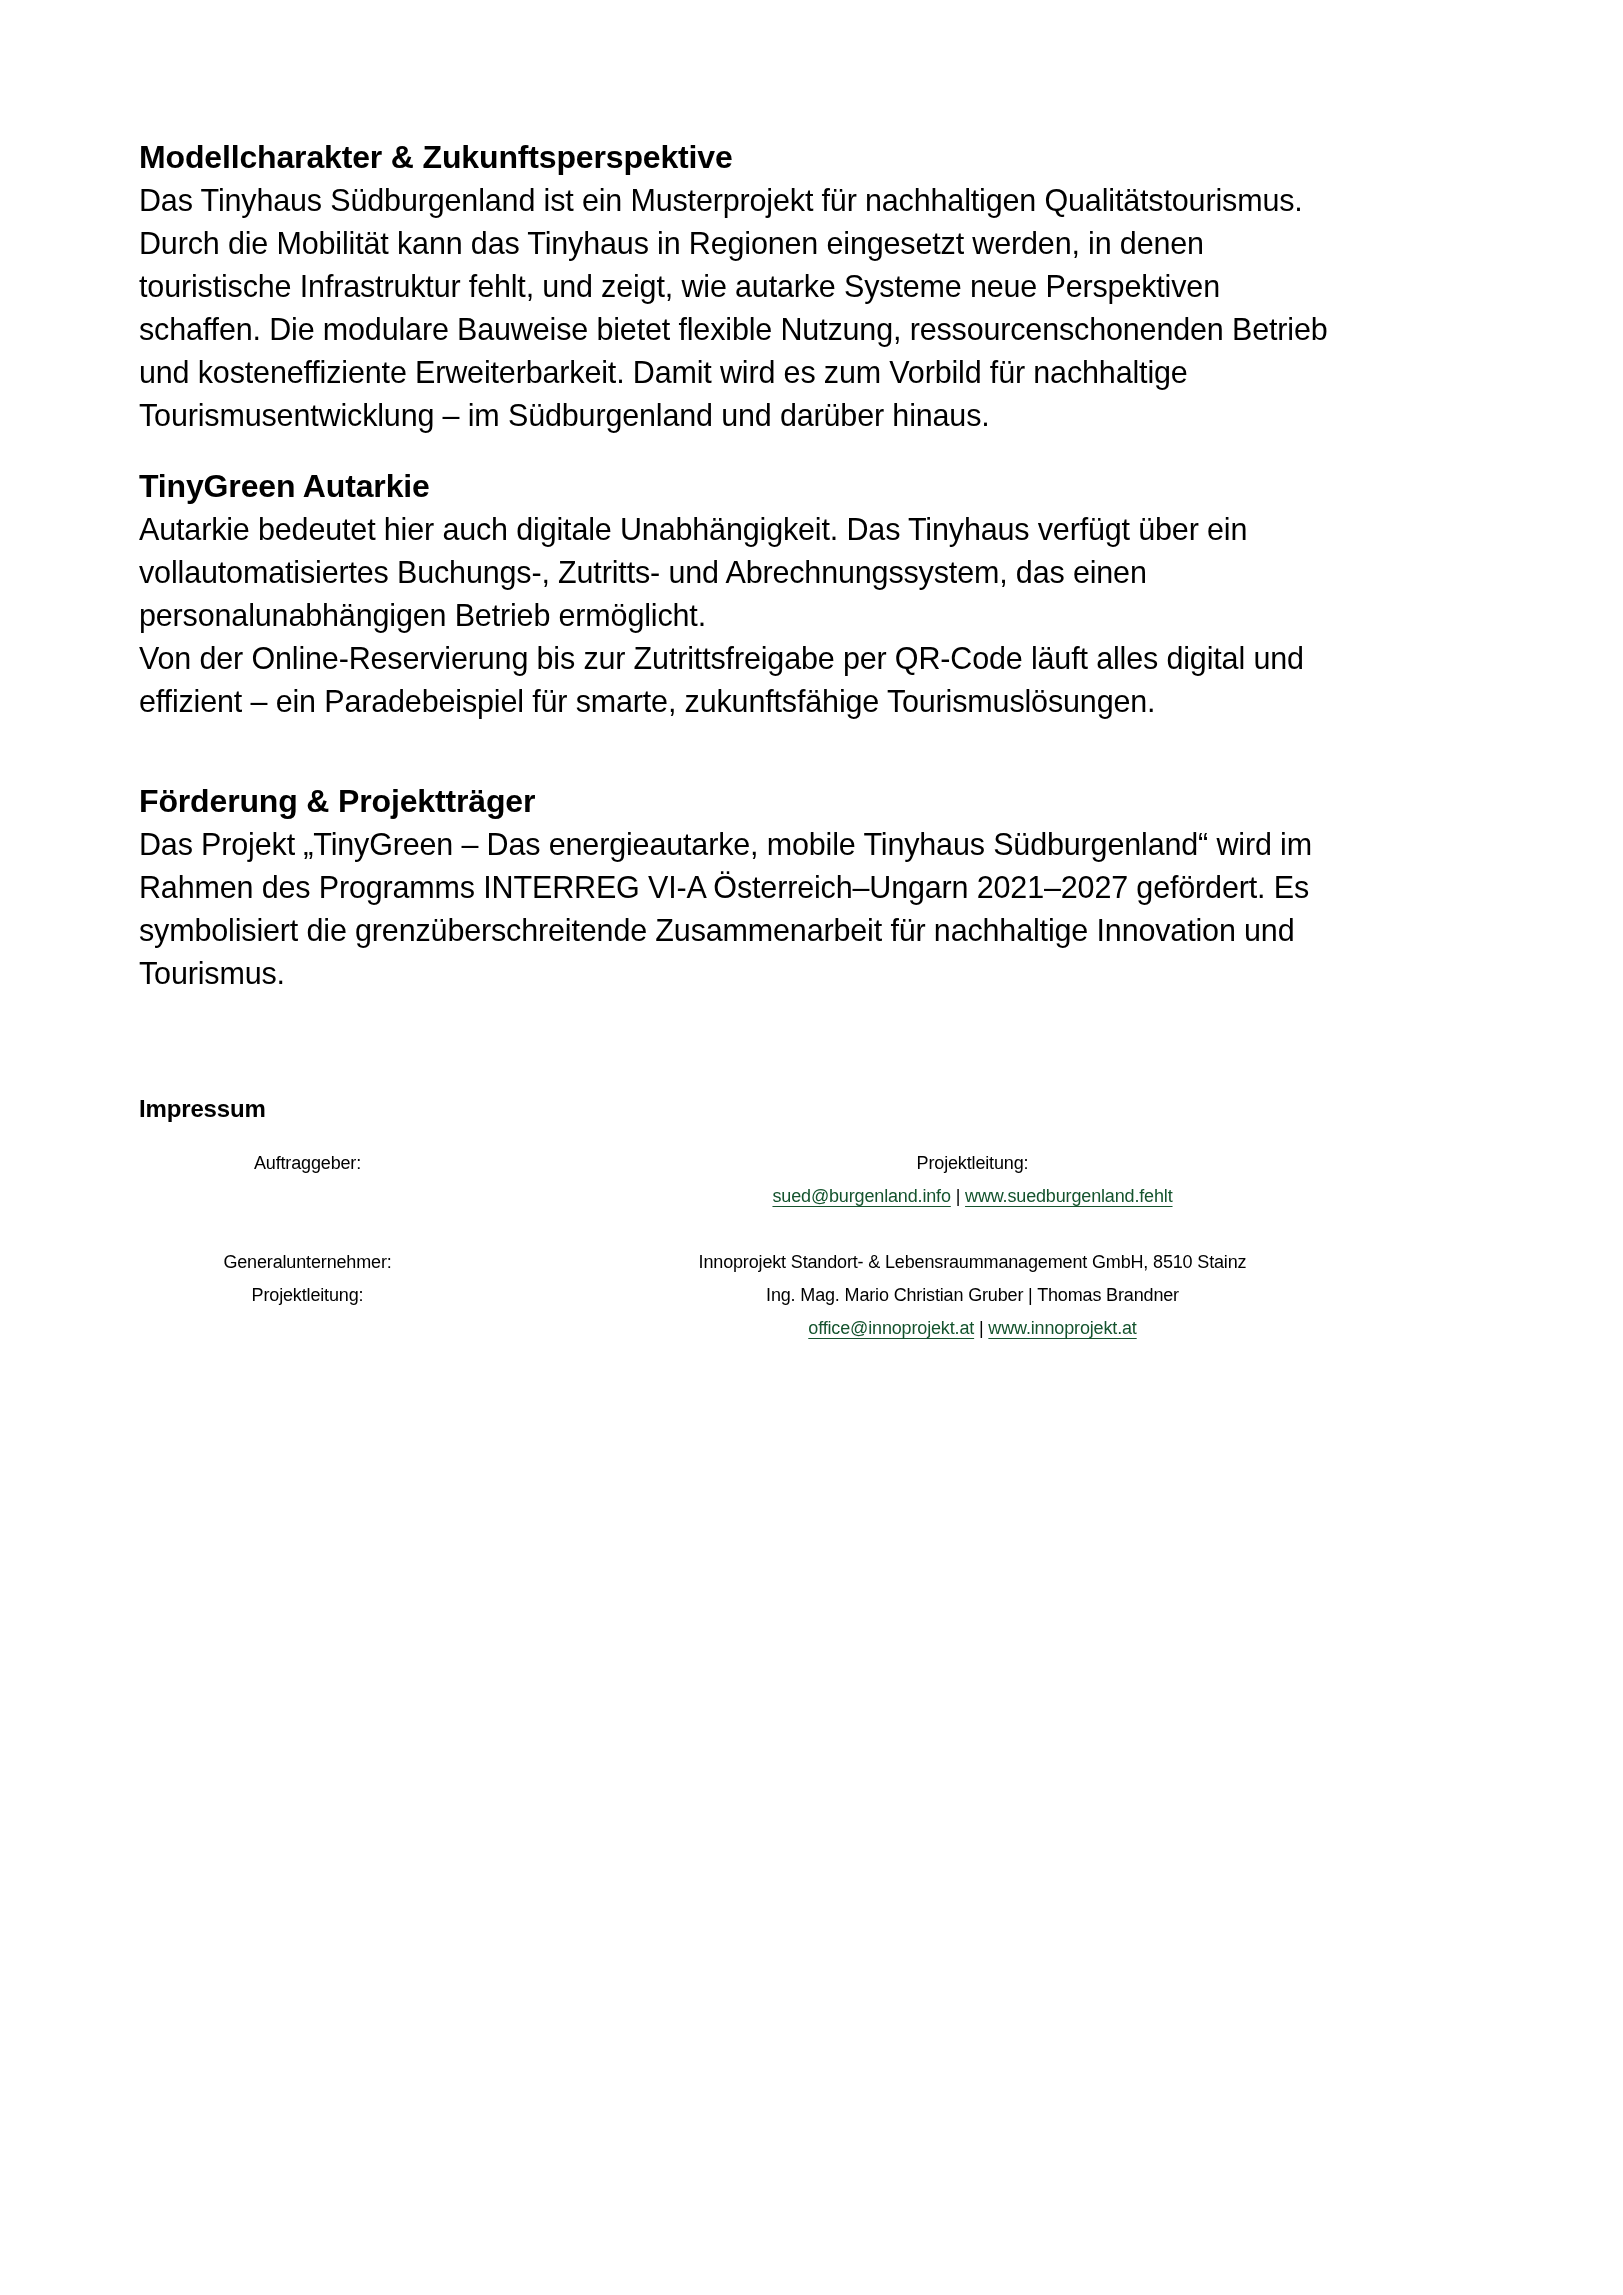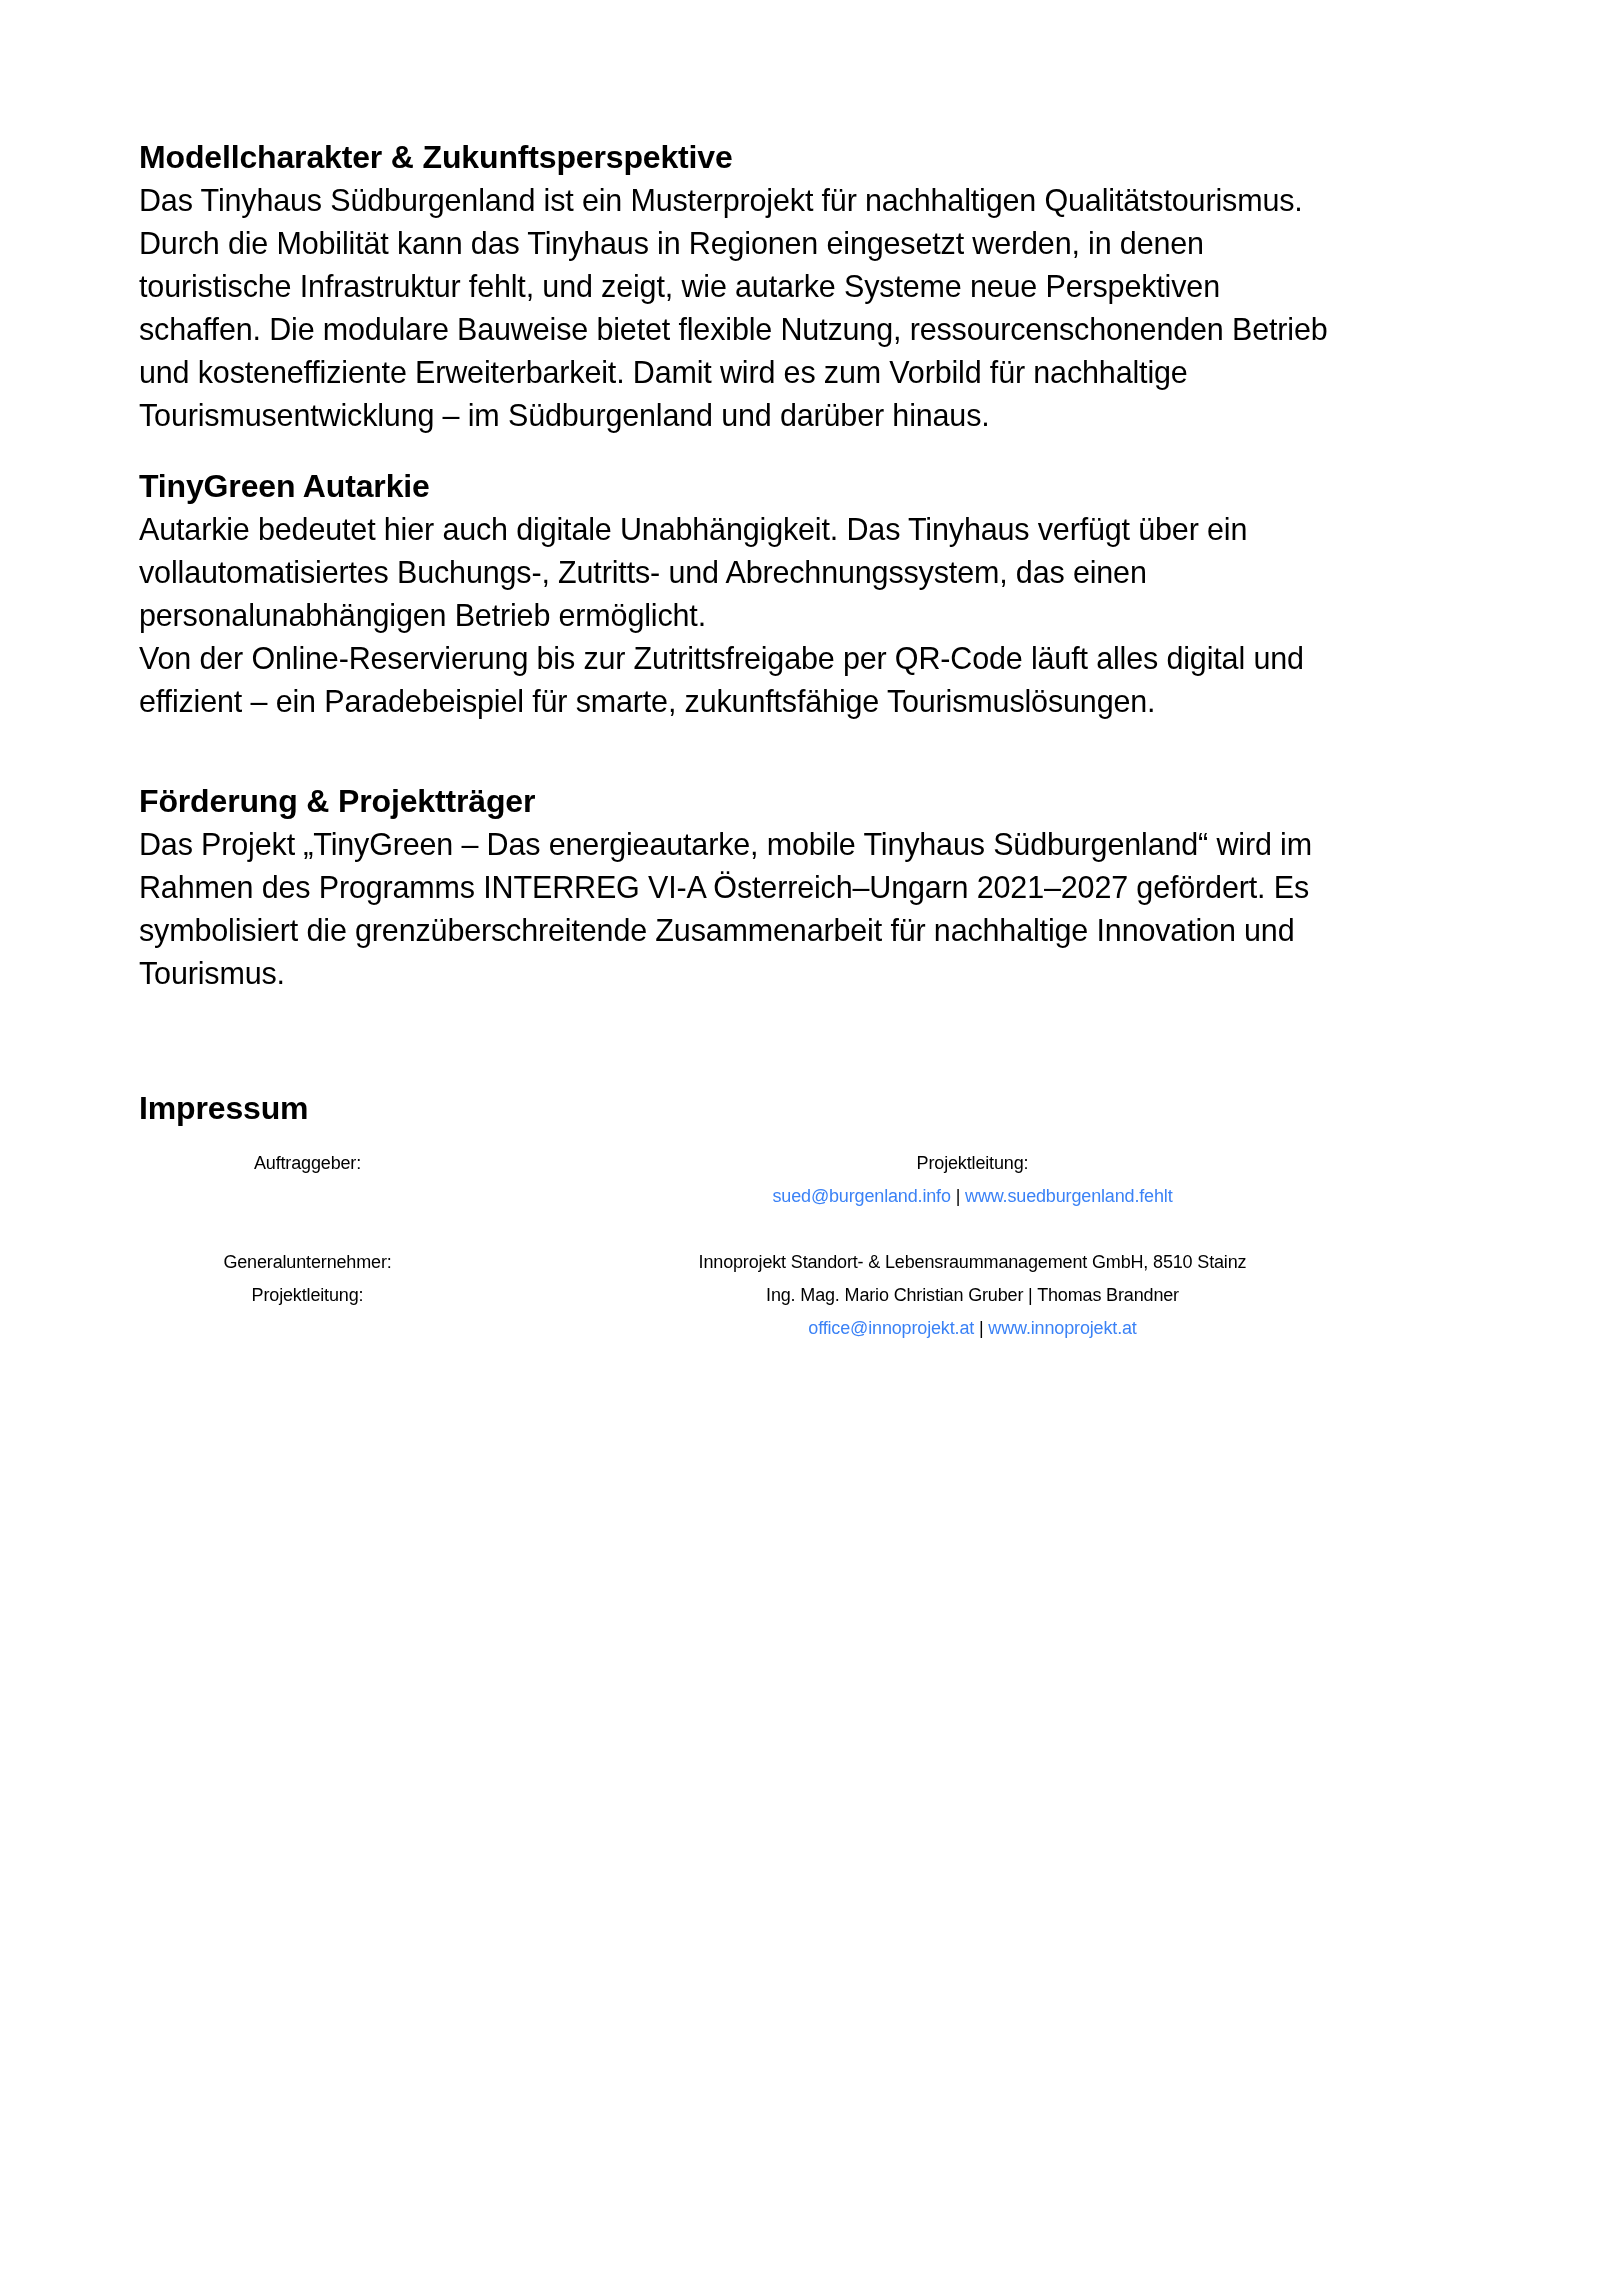--- a/index.html
+++ b/index.html
@@ -27,35 +27,36 @@
     line-height: 43px;
   }
   .sec-h.gap-small { margin-top: 28px; }
   .sec-h.gap-large { margin-top: 57px; }
   .par {
     margin: 0;
     white-space: pre-line;
   }
   .impressum-h {
     margin: 97px 0 22px 0;
-    font-size: 32px;
+    font-size: 24px;
     line-height: 33px;
     font-weight: 700;
   }
   .entry {
     display: grid;
     grid-template-columns: 337px 1fr;
     font-size: 18px;
     line-height: 33px;
     text-align: center;
   }
   .entry + .entry { margin-top: 33px; }
   .cell { min-height: 33px; }
   a.link {
-    color: #3b82f6;
+    color: #14532d;
+    text-decoration: underline;
     text-decoration-thickness: 1.4px;
     text-underline-offset: 3.5px;
     cursor: pointer;
   }
   .link-sep {
     color: #000000;
     white-space: pre;
     text-decoration: none;
   }
 </style>

